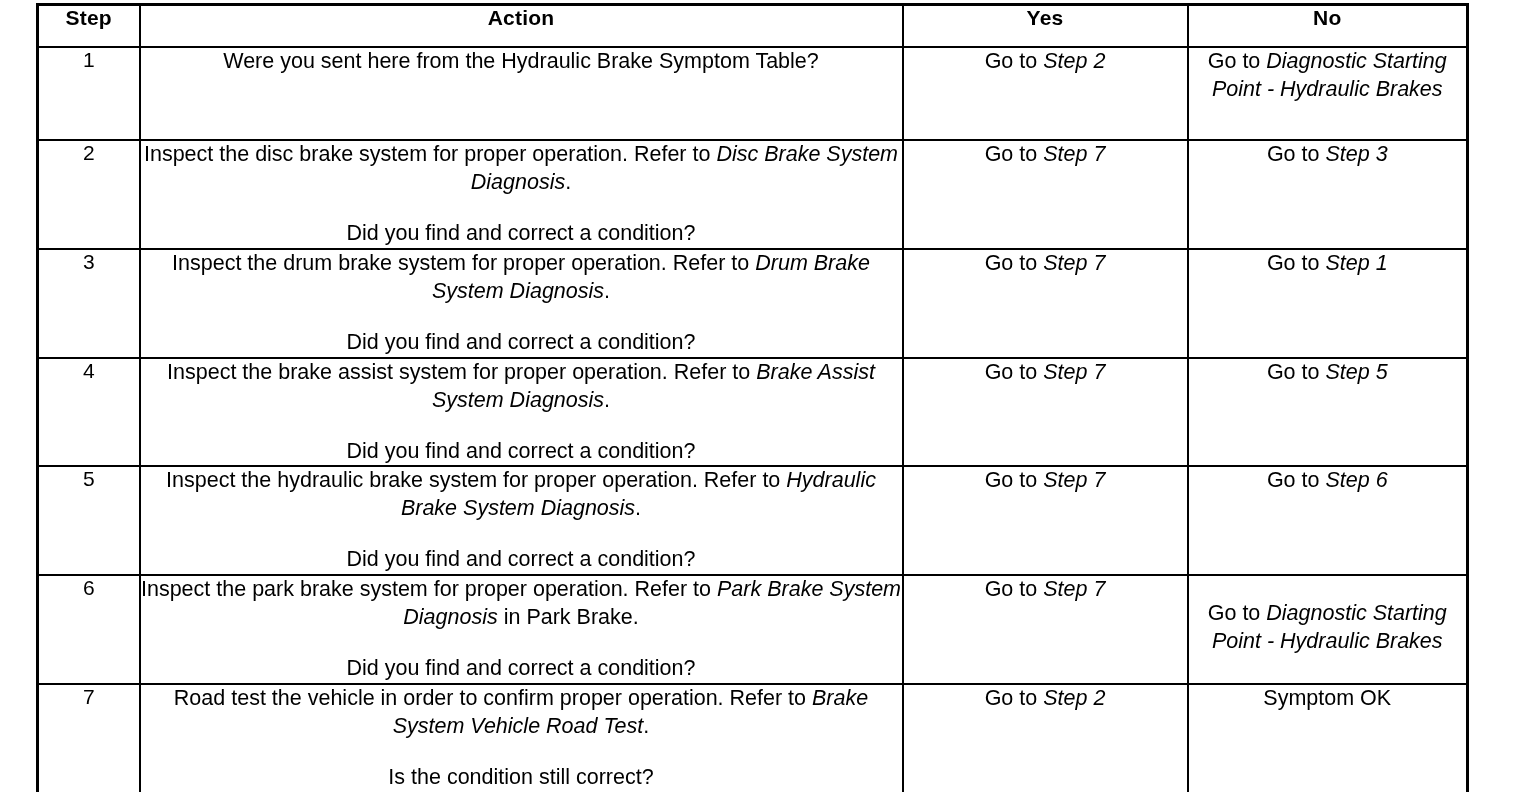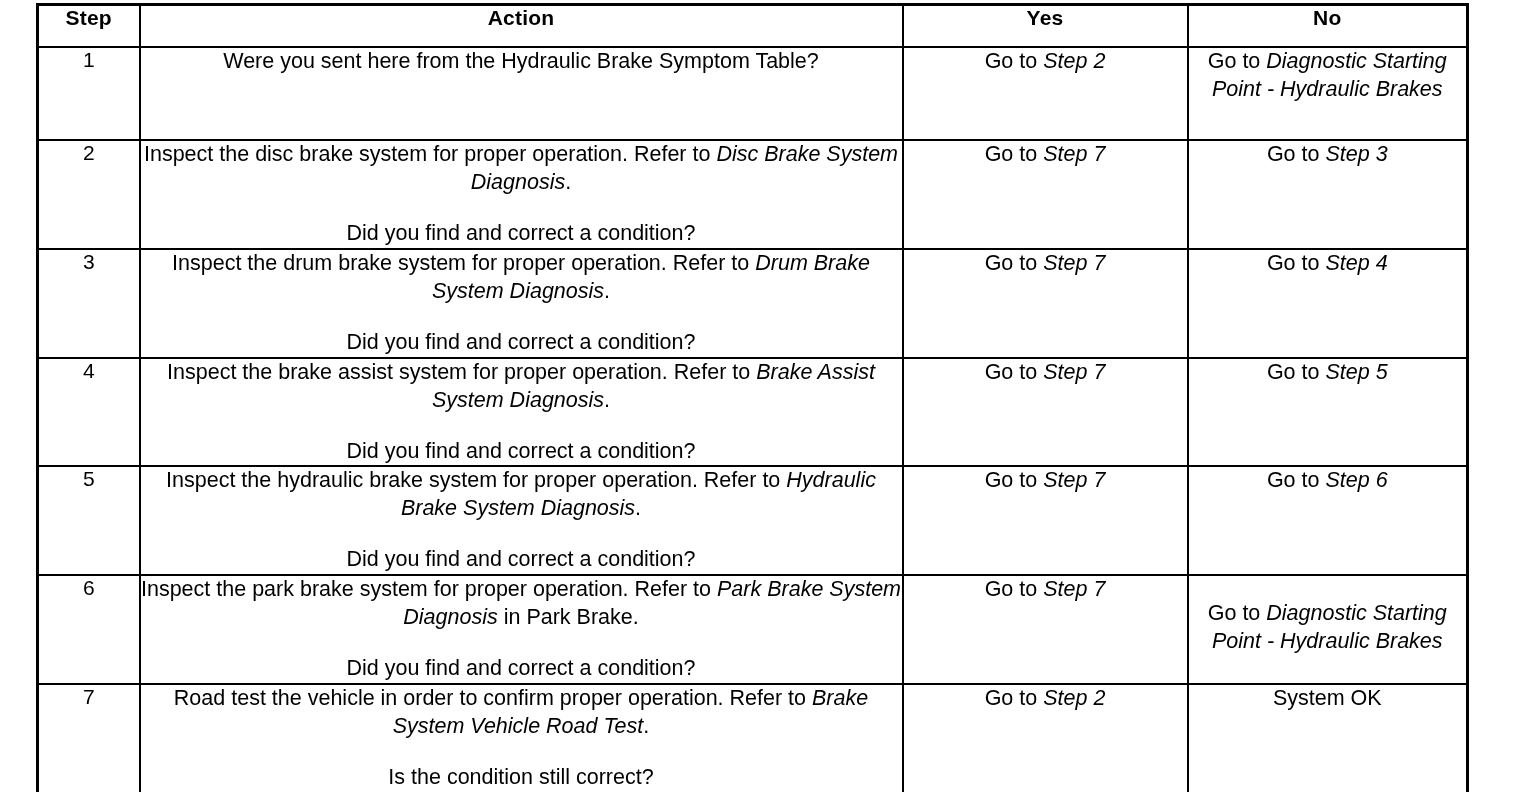--- a/index.html
+++ b/index.html
@@ -143,21 +143,21 @@
           <td class="ans-cell">Go to <i class="it">Step 7</i></td>
           <td class="ans-cell">Go to <i class="it">Step 3</i></td>
         </tr>
         <tr class="r3">
           <td class="step-cell">3</td>
           <td class="action-cell">
             <div class="para">Inspect the drum brake system for proper operation. Refer to <i class="it">Drum Brake System Diagnosis</i>.</div>
             <div class="para">Did you find and correct a condition?</div>
           </td>
           <td class="ans-cell">Go to <i class="it">Step 7</i></td>
-          <td class="ans-cell">Go to <i class="it">Step 4</i></td>
+          <td class="ans-cell">Go to <i class="it">Step 1</i></td>
         </tr>
         <tr class="r4">
           <td class="step-cell">4</td>
           <td class="action-cell">
             <div class="para">Inspect the brake assist system for proper operation. Refer to <i class="it">Brake Assist System Diagnosis</i>.</div>
             <div class="para">Did you find and correct a condition?</div>
           </td>
           <td class="ans-cell">Go to <i class="it">Step 7</i></td>
           <td class="ans-cell">Go to <i class="it">Step 5</i></td>
         </tr>
@@ -179,18 +179,18 @@
           <td class="ans-cell">Go to <i class="it">Step 7</i></td>
           <td class="ans-cell mid">Go to <i class="it">Diagnostic Starting Point - Hydraulic Brakes</i></td>
         </tr>
         <tr class="r7">
           <td class="step-cell">7</td>
           <td class="action-cell">
             <div class="para">Road test the vehicle in order to confirm proper operation. Refer to <i class="it">Brake System Vehicle Road Test</i>.</div>
             <div class="para">Is the condition still correct?</div>
           </td>
           <td class="ans-cell">Go to <i class="it">Step 2</i></td>
-          <td class="ans-cell">System OK</td>
+          <td class="ans-cell">Symptom OK</td>
         </tr>
       </tbody>
   </table>
 
 </div>
 
 </body></html>

